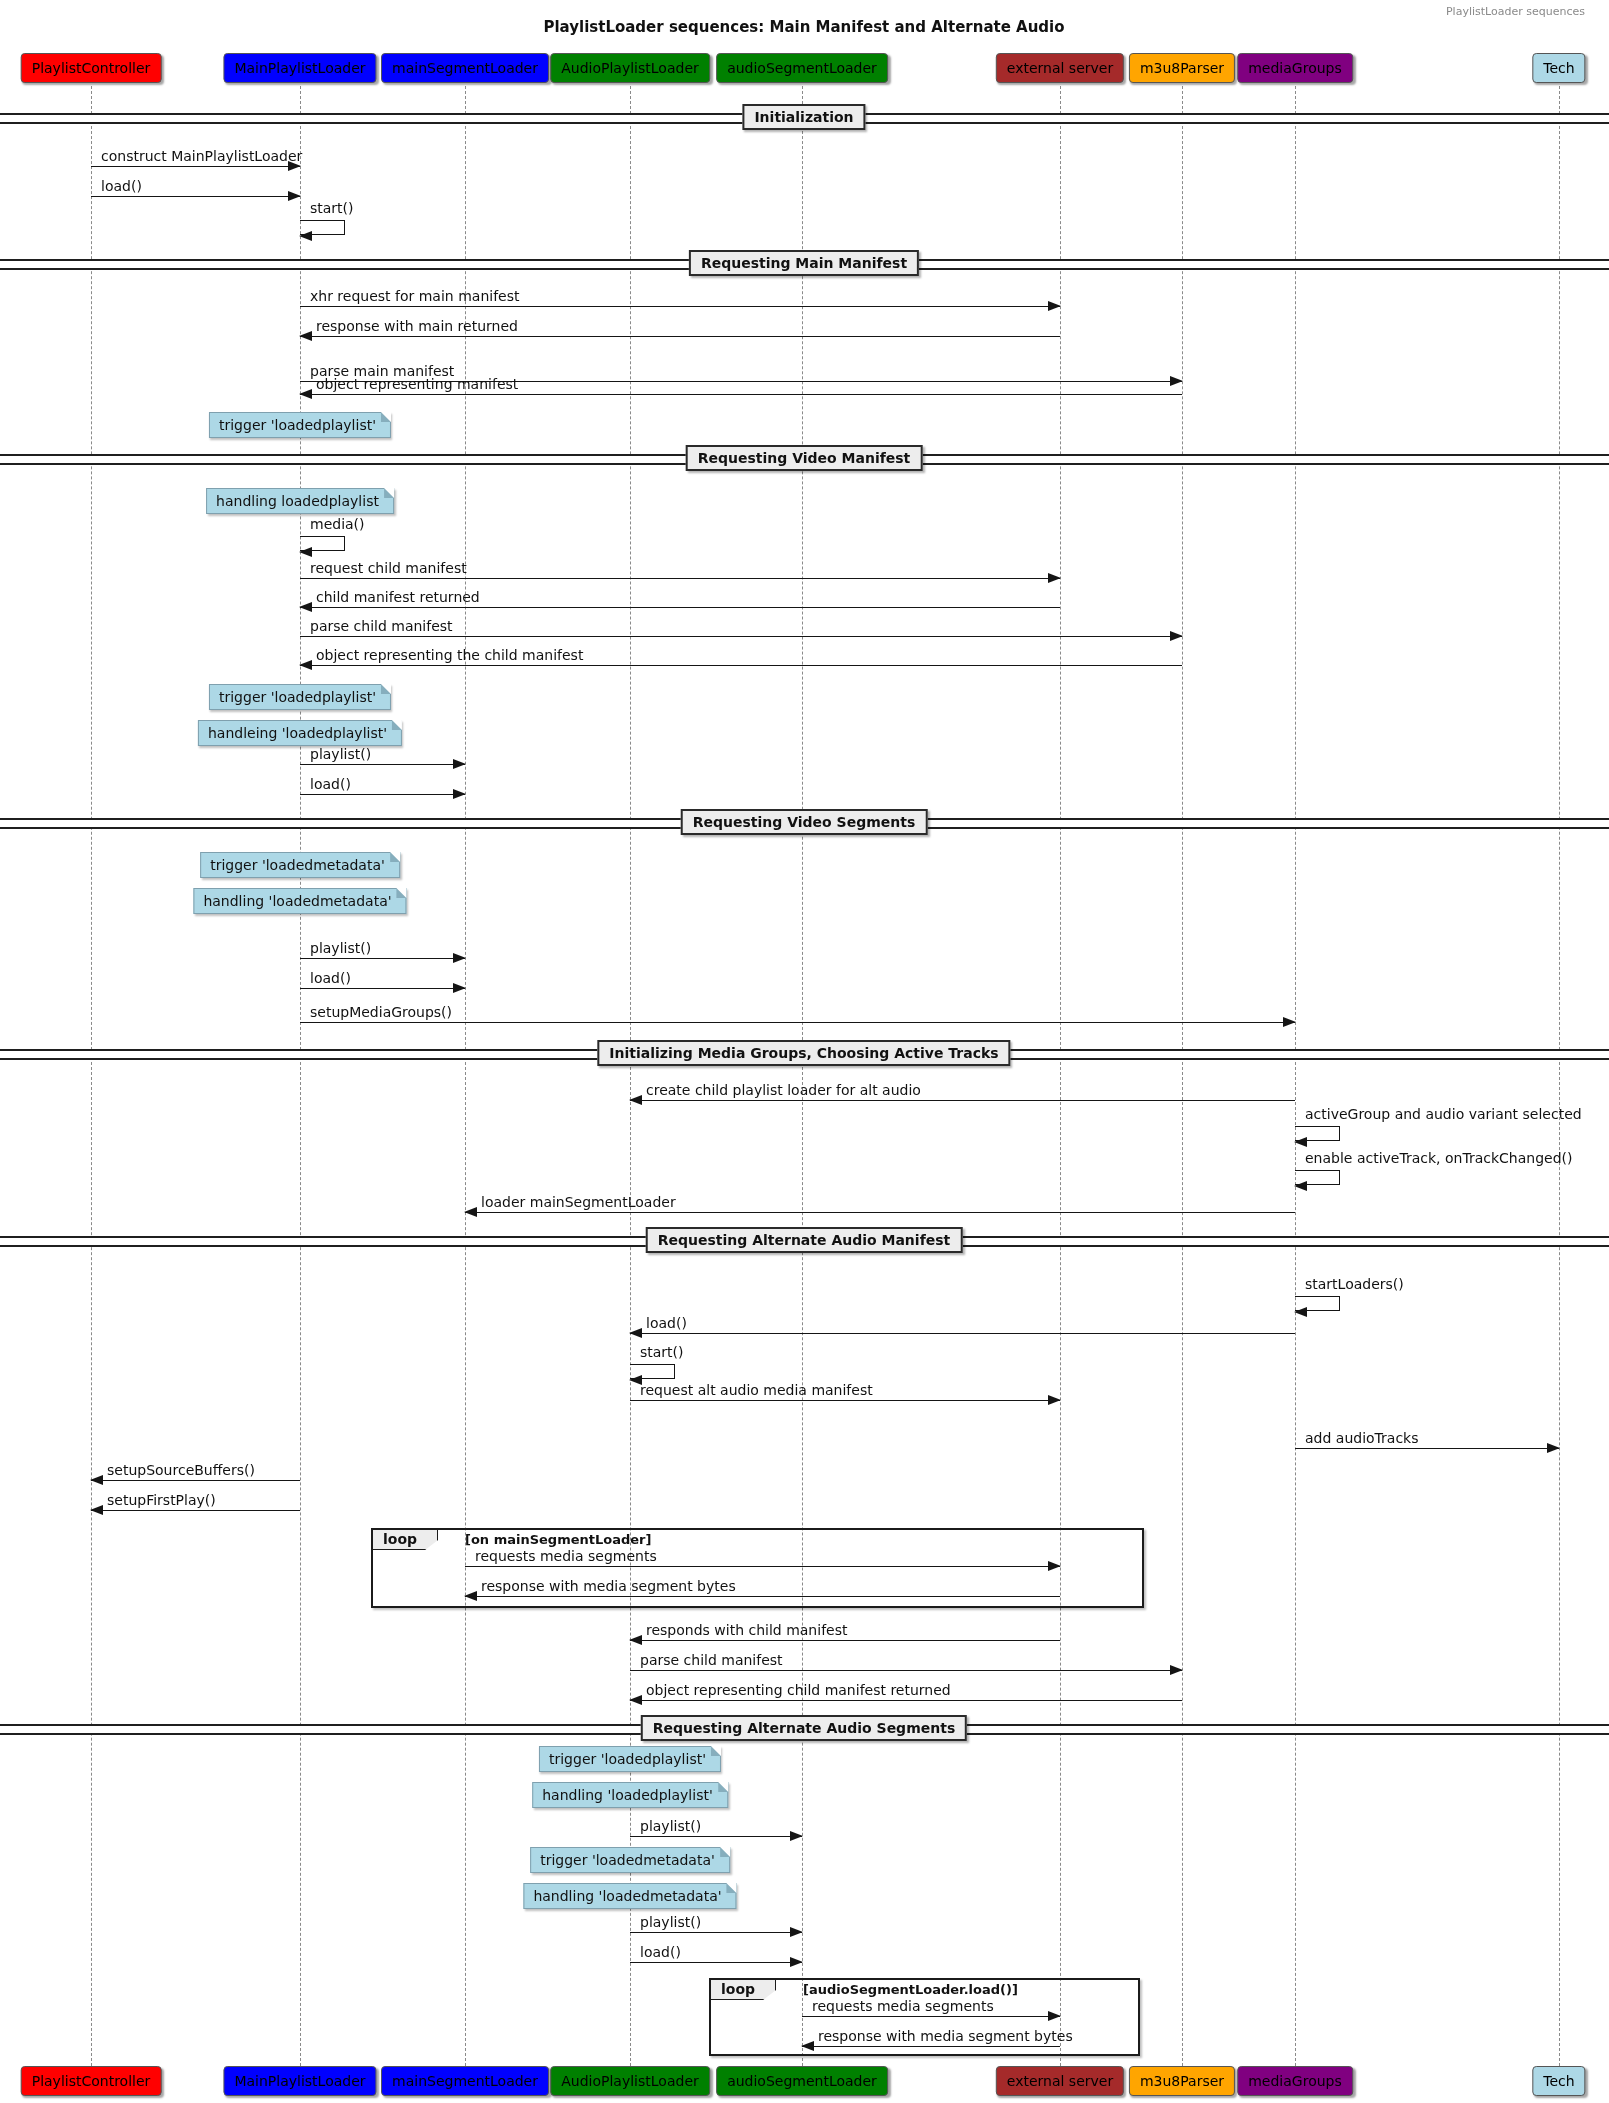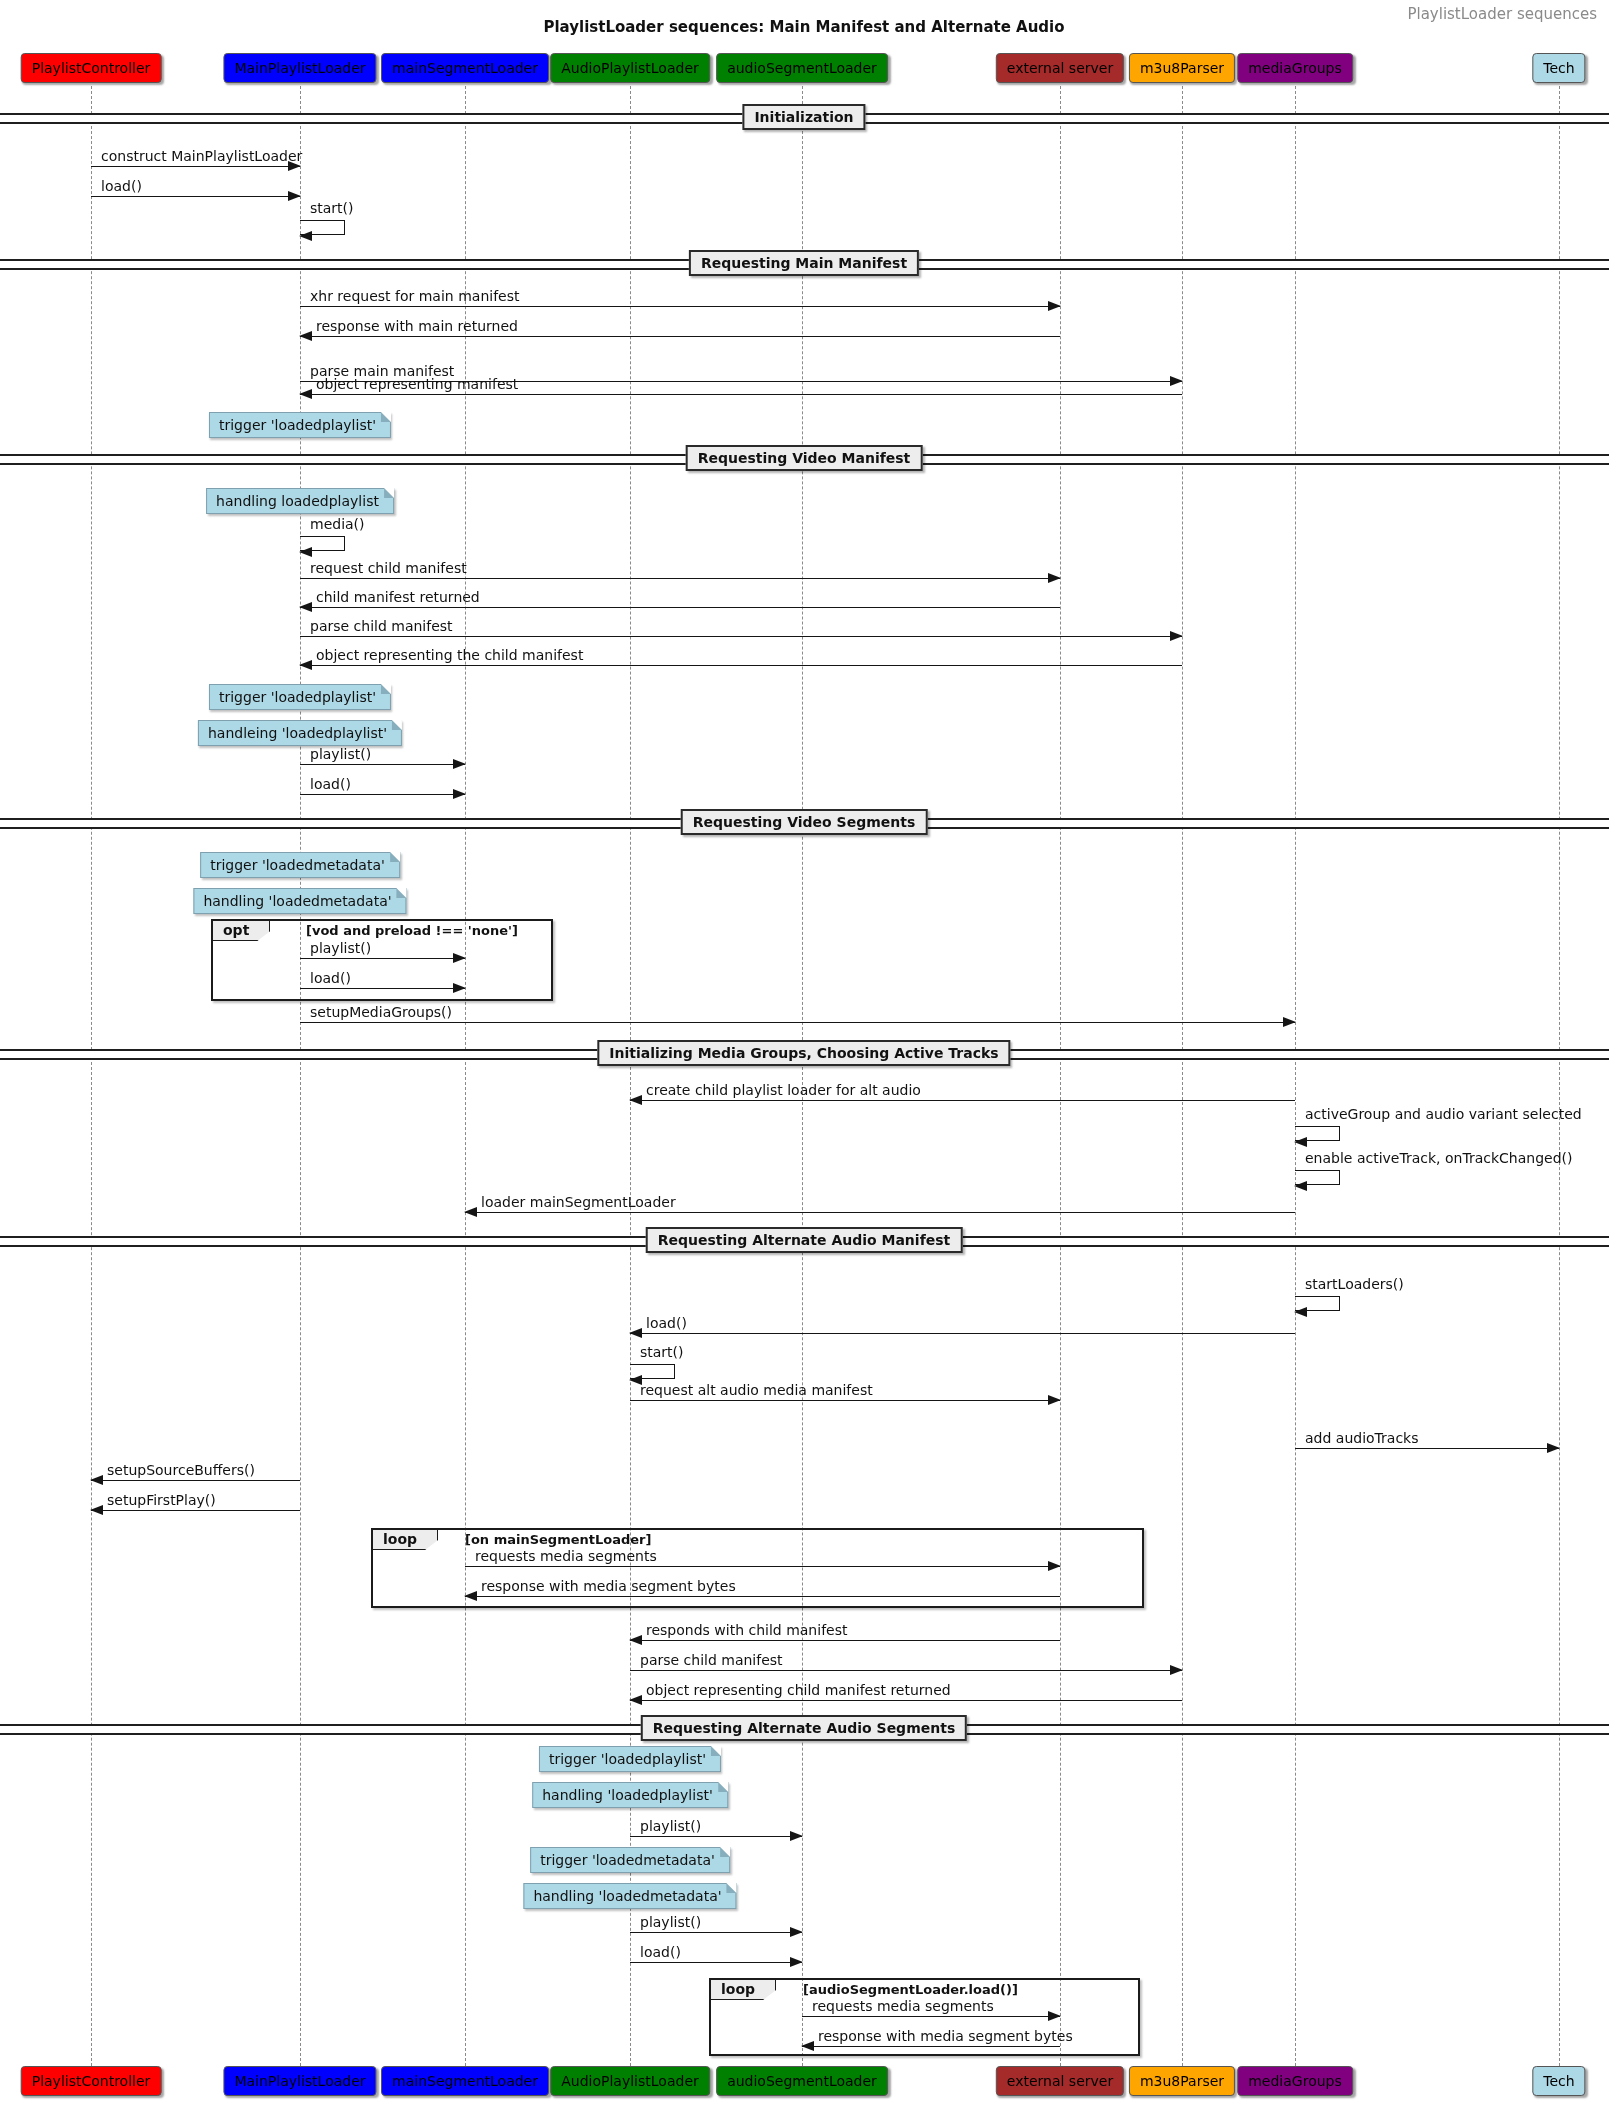--- a/index.html
+++ b/index.html
@@ -1,18 +1,18 @@
 <!DOCTYPE html>
 <html><head>
 <meta charset="utf-8">
 <style>
   html,body{margin:0;padding:0;background:#fff;}
   .diagram{position:relative;width:1609px;height:2103px;background:#fff;overflow:hidden;
            font-family:"DejaVu Sans","Liberation Sans",sans-serif;color:#111;}
-  .corner-label{position:absolute;top:5px;right:12px;font-size:15px;color:#8a8a8a;white-space:nowrap;}
+  .corner-label{position:absolute;top:5px;right:24px;font-size:11px;color:#8a8a8a;white-space:nowrap;}
   .title{position:absolute;top:18px;left:804px;transform:translateX(-50%);font-size:15px;font-weight:bold;white-space:nowrap;}
   .lifeline{position:absolute;top:86px;height:1980px;width:0;border-left:1px dashed #8a8a8a;z-index:0;}
   .participant{position:absolute;transform:translateX(-50%);border:1px solid #555;border-radius:4px;
                padding:6px 10px;font-size:14px;white-space:nowrap;z-index:3;color:#000;
                box-shadow:2px 2px 2px rgba(0,0,0,.35);}
   .divider{position:absolute;left:0;right:0;height:0;z-index:2;}
   .divider-lines{position:absolute;left:0;right:0;top:-4px;height:7px;background:#fff;
                  border-top:2px solid #1f1f1f;border-bottom:2px solid #1f1f1f;}
   .divider-label{position:absolute;left:804px;top:0;transform:translate(-50%,-50%);
                  background:#ededed;border:2px solid #2a2a2a;font-weight:bold;font-size:14px;
@@ -91,24 +91,20 @@
     </div>
   <div class="divider" style="top:1240px">
       <div class="divider-lines"></div>
       <div class="divider-label">Requesting Alternate Audio Manifest</div>
     </div>
   <div class="divider" style="top:1728px">
       <div class="divider-lines"></div>
       <div class="divider-label">Requesting Alternate Audio Segments</div>
     </div>
 
-  <div class="frame" style="left:211px;top:919px;width:338px;height:78px">
-    <span class="frame-kw">opt</span>
-    <span class="frame-guard" style="left:93px">[vod and preload !== 'none']</span>
-  </div>
   <div class="frame" style="left:371px;top:1528px;width:769px;height:76px">
     <span class="frame-kw">loop</span>
     <span class="frame-guard" style="left:92px">[on mainSegmentLoader]</span>
   </div>
   <div class="frame" style="left:709px;top:1978px;width:427px;height:74px">
     <span class="frame-kw">loop</span>
     <span class="frame-guard" style="left:92px">[audioSegmentLoader.load()]</span>
   </div>
 
   <div class="msg r" style="left:91px;top:166px;width:209px">

